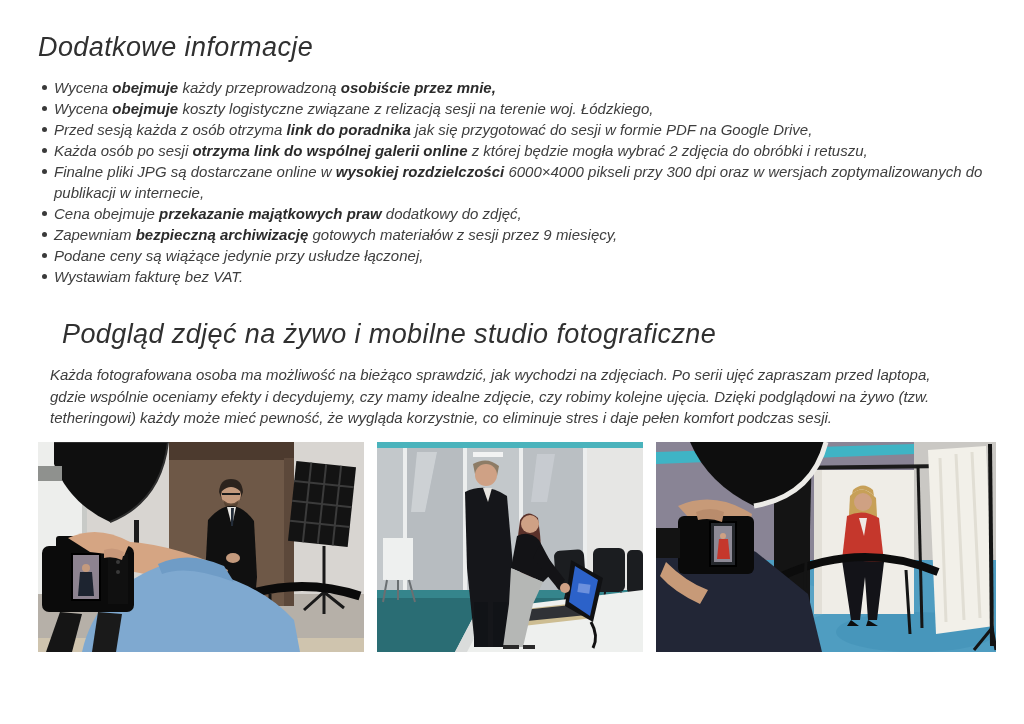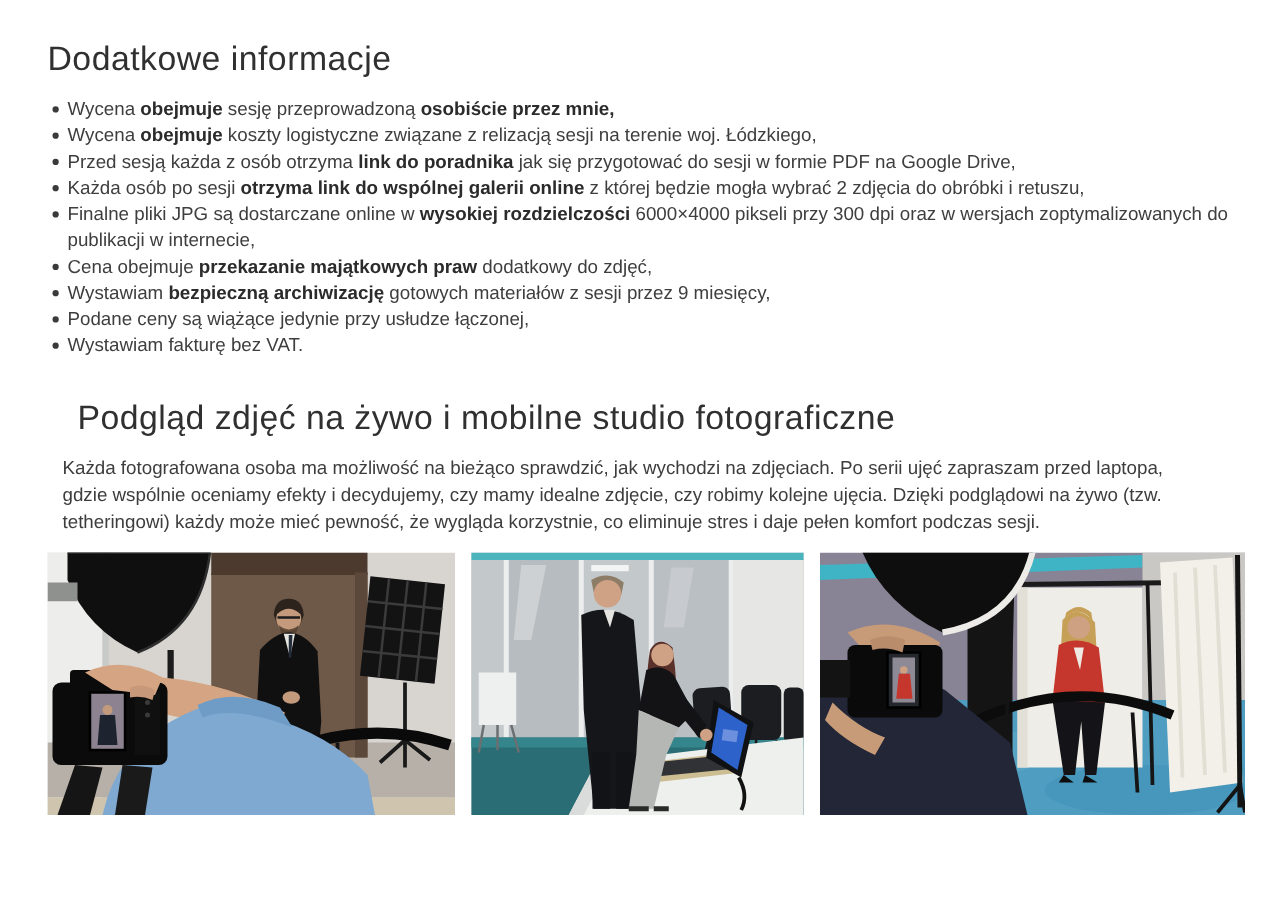--- a/index.html
+++ b/index.html
@@ -4,21 +4,21 @@
 <style>
   html, body { margin: 0; padding: 0; }
   body {
     width: 1024px; height: 724px;
     background: #ffffff;
     font-family: "Liberation Sans", sans-serif;
     font-size: 15px; line-height: 21px;
     color: #3d3d3d;
     overflow: hidden;
   }
-  .page { padding: 30px 28px 0 38px; }
+  .page { padding: 30px 28px 0 38px; font-style: italic; }
 
   h1 {
     margin: 0;
     font-size: 27px; line-height: 34px;
     font-weight: 300; letter-spacing: .4px;
     color: #303030;
   }
   h1.h2 { margin-top: 30px; margin-left: 24px; }
 
   ul.info-list {
@@ -50,27 +50,27 @@
   figure svg { display: block; }
 </style>
 </head>
 <body>
 
 <div class="page">
 
   <h1>Dodatkowe informacje</h1>
 
   <ul class="info-list">
-      <li><span>Wycena </span><b>obejmuje</b><span> sesję przeprowadzoną </span><b>osobiście przez mnie,</b></li>
+      <li><span>Wycena </span><b>obejmuje</b><span> każdy przeprowadzoną </span><b>osobiście przez mnie,</b></li>
       <li><span>Wycena </span><b>obejmuje</b><span> koszty logistyczne związane z relizacją sesji na terenie woj. Łódzkiego,</span></li>
       <li><span>Przed sesją każda z osób otrzyma </span><b>link do poradnika</b><span> jak się przygotować do sesji w formie PDF na Google Drive,</span></li>
       <li><span>Każda osób po sesji </span><b>otrzyma link do wspólnej galerii online</b><span> z której będzie mogła wybrać 2 zdjęcia do obróbki i retuszu,</span></li>
       <li><span>Finalne pliki JPG są dostarczane online w </span><b>wysokiej rozdzielczości</b><span> 6000×4000 pikseli przy 300 dpi oraz w wersjach zoptymalizowanych do publikacji w internecie,</span></li>
       <li><span>Cena obejmuje </span><b>przekazanie majątkowych praw</b><span> dodatkowy do zdjęć,</span></li>
-      <li><span>Wystawiam </span><b>bezpieczną archiwizację</b><span> gotowych materiałów z sesji przez 9 miesięcy,</span></li>
+      <li><span>Zapewniam </span><b>bezpieczną archiwizację</b><span> gotowych materiałów z sesji przez 9 miesięcy,</span></li>
       <li><span>Podane ceny są wiążące jedynie przy usłudze łączonej,</span></li>
       <li><span>Wystawiam fakturę bez VAT.</span></li>
     </ul>
 
   <h1 class="h2">Podgląd zdjęć na żywo i mobilne studio fotograficzne</h1>
 
   <p class="lead">Każda fotografowana osoba ma możliwość na bieżąco sprawdzić, jak wychodzi na zdjęciach. Po serii ujęć zapraszam przed laptopa, gdzie wspólnie oceniamy efekty i decydujemy, czy mamy idealne zdjęcie, czy robimy kolejne ujęcia. Dzięki podglądowi na żywo (tzw. tetheringowi) każdy może mieć pewność, że wygląda korzystnie, co eliminuje stres i daje pełen komfort podczas sesji.</p>
 
   <div class="gallery">
 

